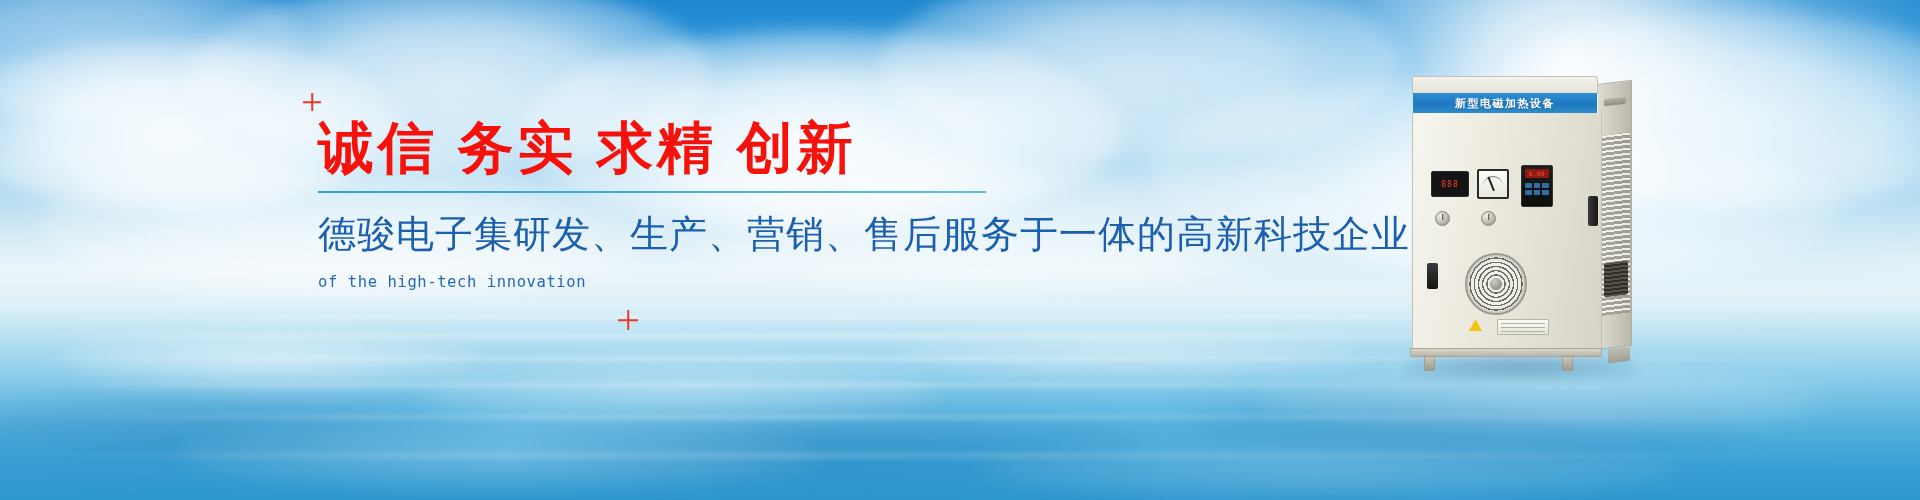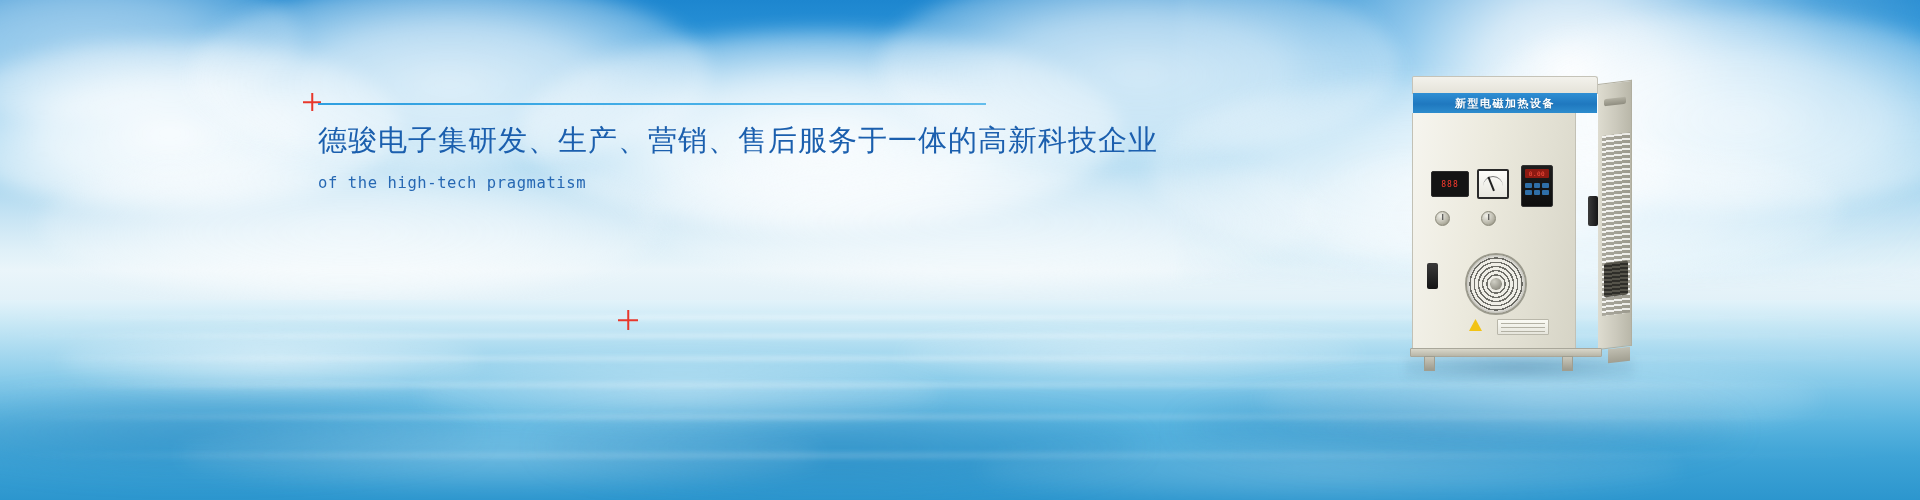--- a/index.html
+++ b/index.html
@@ -165,21 +165,21 @@
 
   .divider {
     margin-top:11px;
     width:668px; height:2px;
     background:linear-gradient(90deg,#2f9fe0 0%, #47b0e8 60%, #63bdec 100%);
   }
 
   .sub-cn {
     color:#1b5fae;
     font-family:"Liberation Serif", serif;
-    font-size:29px;
+    font-size:38px;
     letter-spacing:1px;
     white-space:nowrap;
     margin-top:16px;
   }
 
   .sub-en {
     color:#2768b3;
     font-family:"DejaVu Sans Mono", monospace;
     font-size:15.5px;
     letter-spacing:0.6px;
@@ -242,21 +242,21 @@
     font-size:11px;
     font-weight:700;
     letter-spacing:1.5px;
     white-space:nowrap;
     text-shadow:0 1px 0 rgba(0,0,0,.25);
   }
 
   
   .m-front {
     position:absolute; left:0; top:37px;
-    width:164px; height:237px;
+    width:190px; height:237px;
     background:linear-gradient(100deg,#f6f5ef 0%, #eceade 40%, #e1dfd2 72%, #d6d4c6 100%);
     border:1px solid #c3c1b5;
     border-top:none;
   }
   
   .m-side {
     position:absolute; left:186px; top:8px;
     width:34px; height:266px;
     background:linear-gradient(90deg,#dedcd0 0%, #cbc9bc 55%, #b9b7a9 100%);
     border:1px solid #b0ae9f;
@@ -492,28 +492,29 @@
   <div class="water-streak ws2"></div>
   <div class="water-streak ws3"></div>
   <div class="water-streak ws4"></div>
   <div class="water-streak ws5"></div>
   <div class="water-streak ws6"></div>
 
   <div class="plus plus-1"></div>
   <div class="plus plus-2"></div>
 
   <div class="text-block">
+    <div class="headline-cn">诚信 务实 求精 创新</div>
 
 
     <div class="divider"></div>
 
     <div class="sub-cn">德骏电子集研发、生产、营销、售后服务于一体的高新科技企业</div>
 
     <div class="sub-en">
-      <div>of the high-tech pragmatism</div>
+      <div>of the high-tech innovation</div>
     </div>
   </div>
 
   <div class="machine-wrap">
     <div class="machine-shadow"></div>
 
     <div class="m-side"></div>
     <div class="m-louvers"></div>
     <div class="m-vent-dark"></div>
     <div class="m-side-handle"></div>

